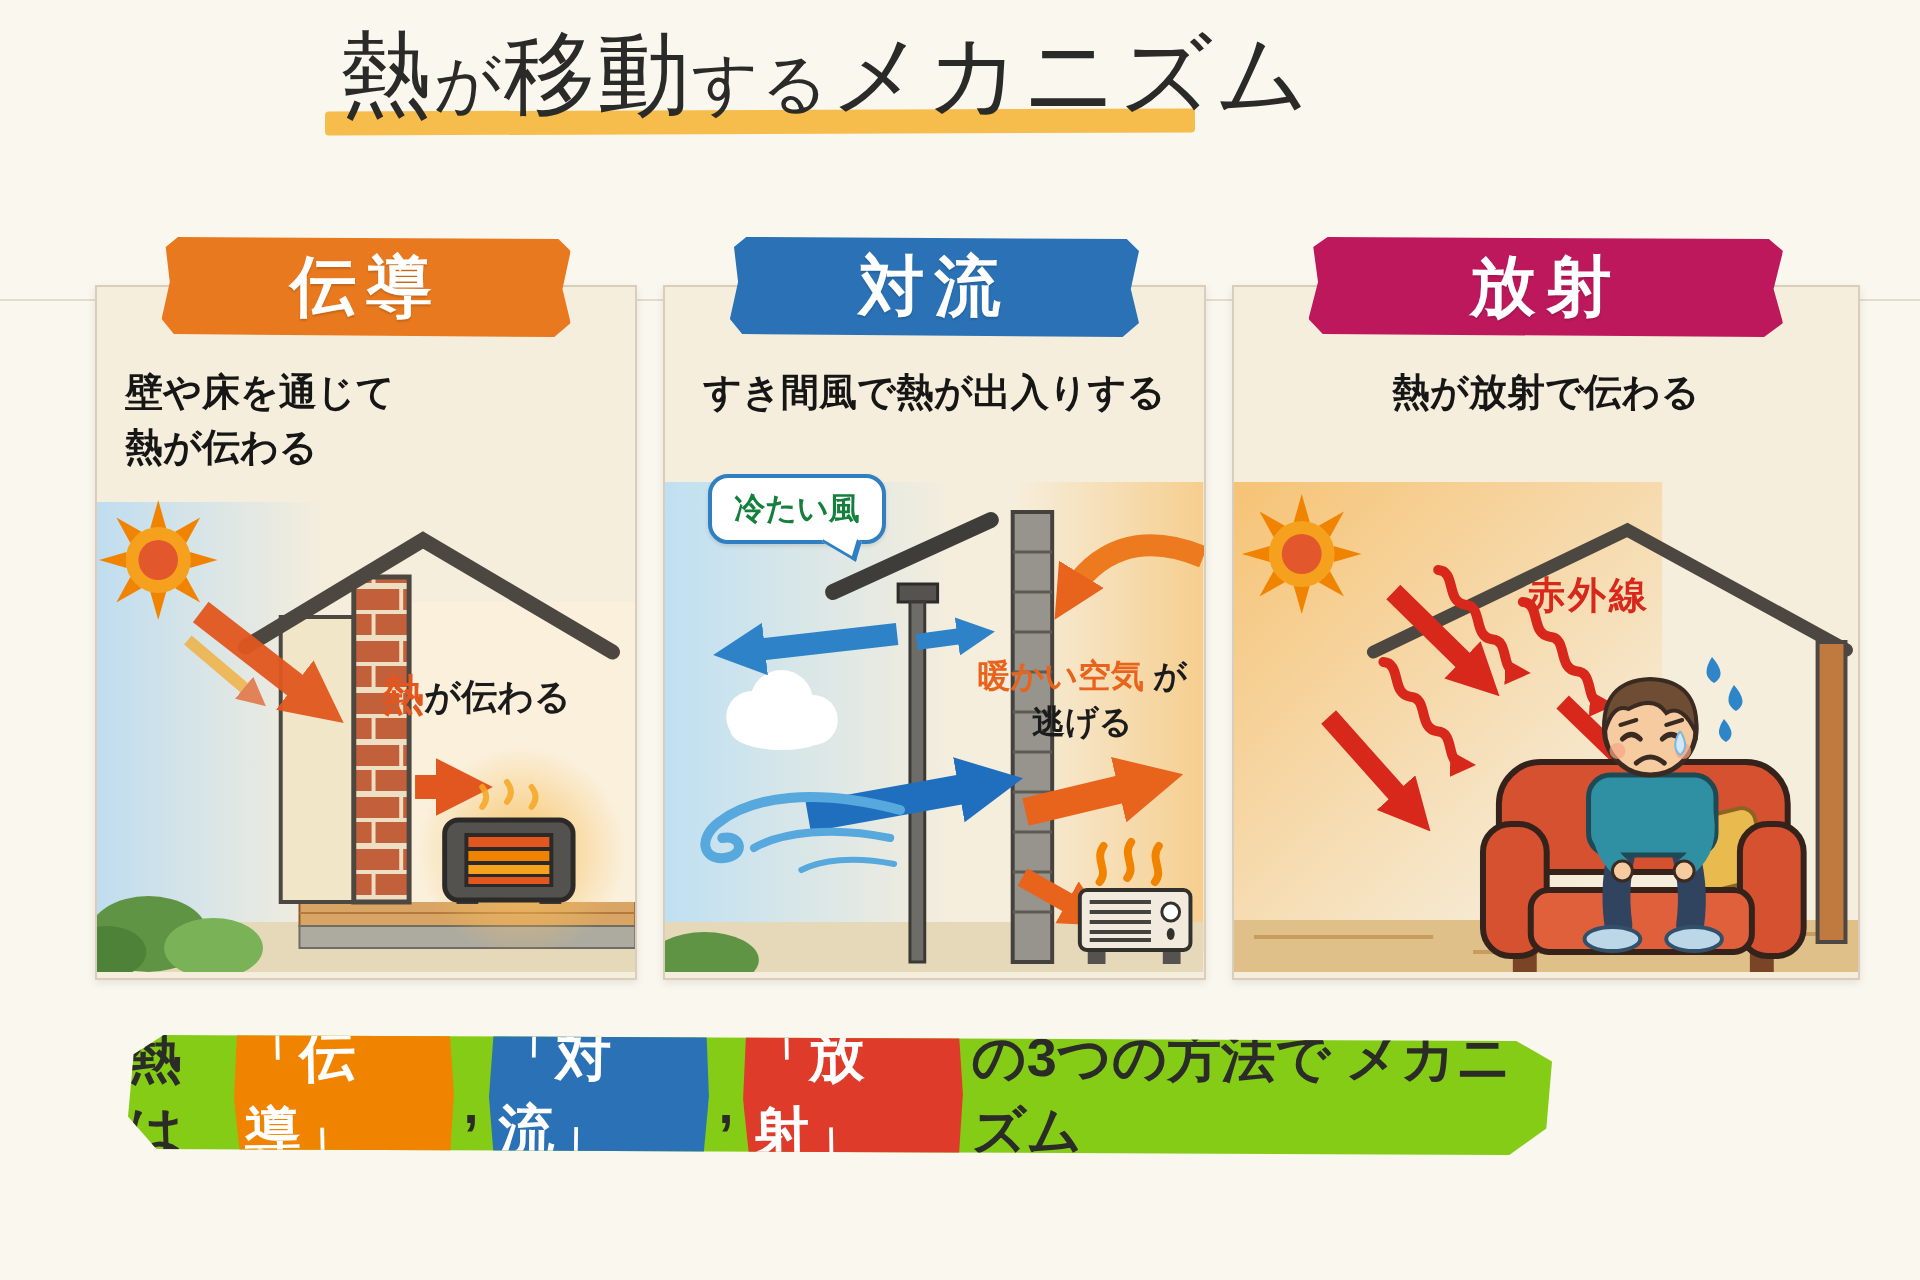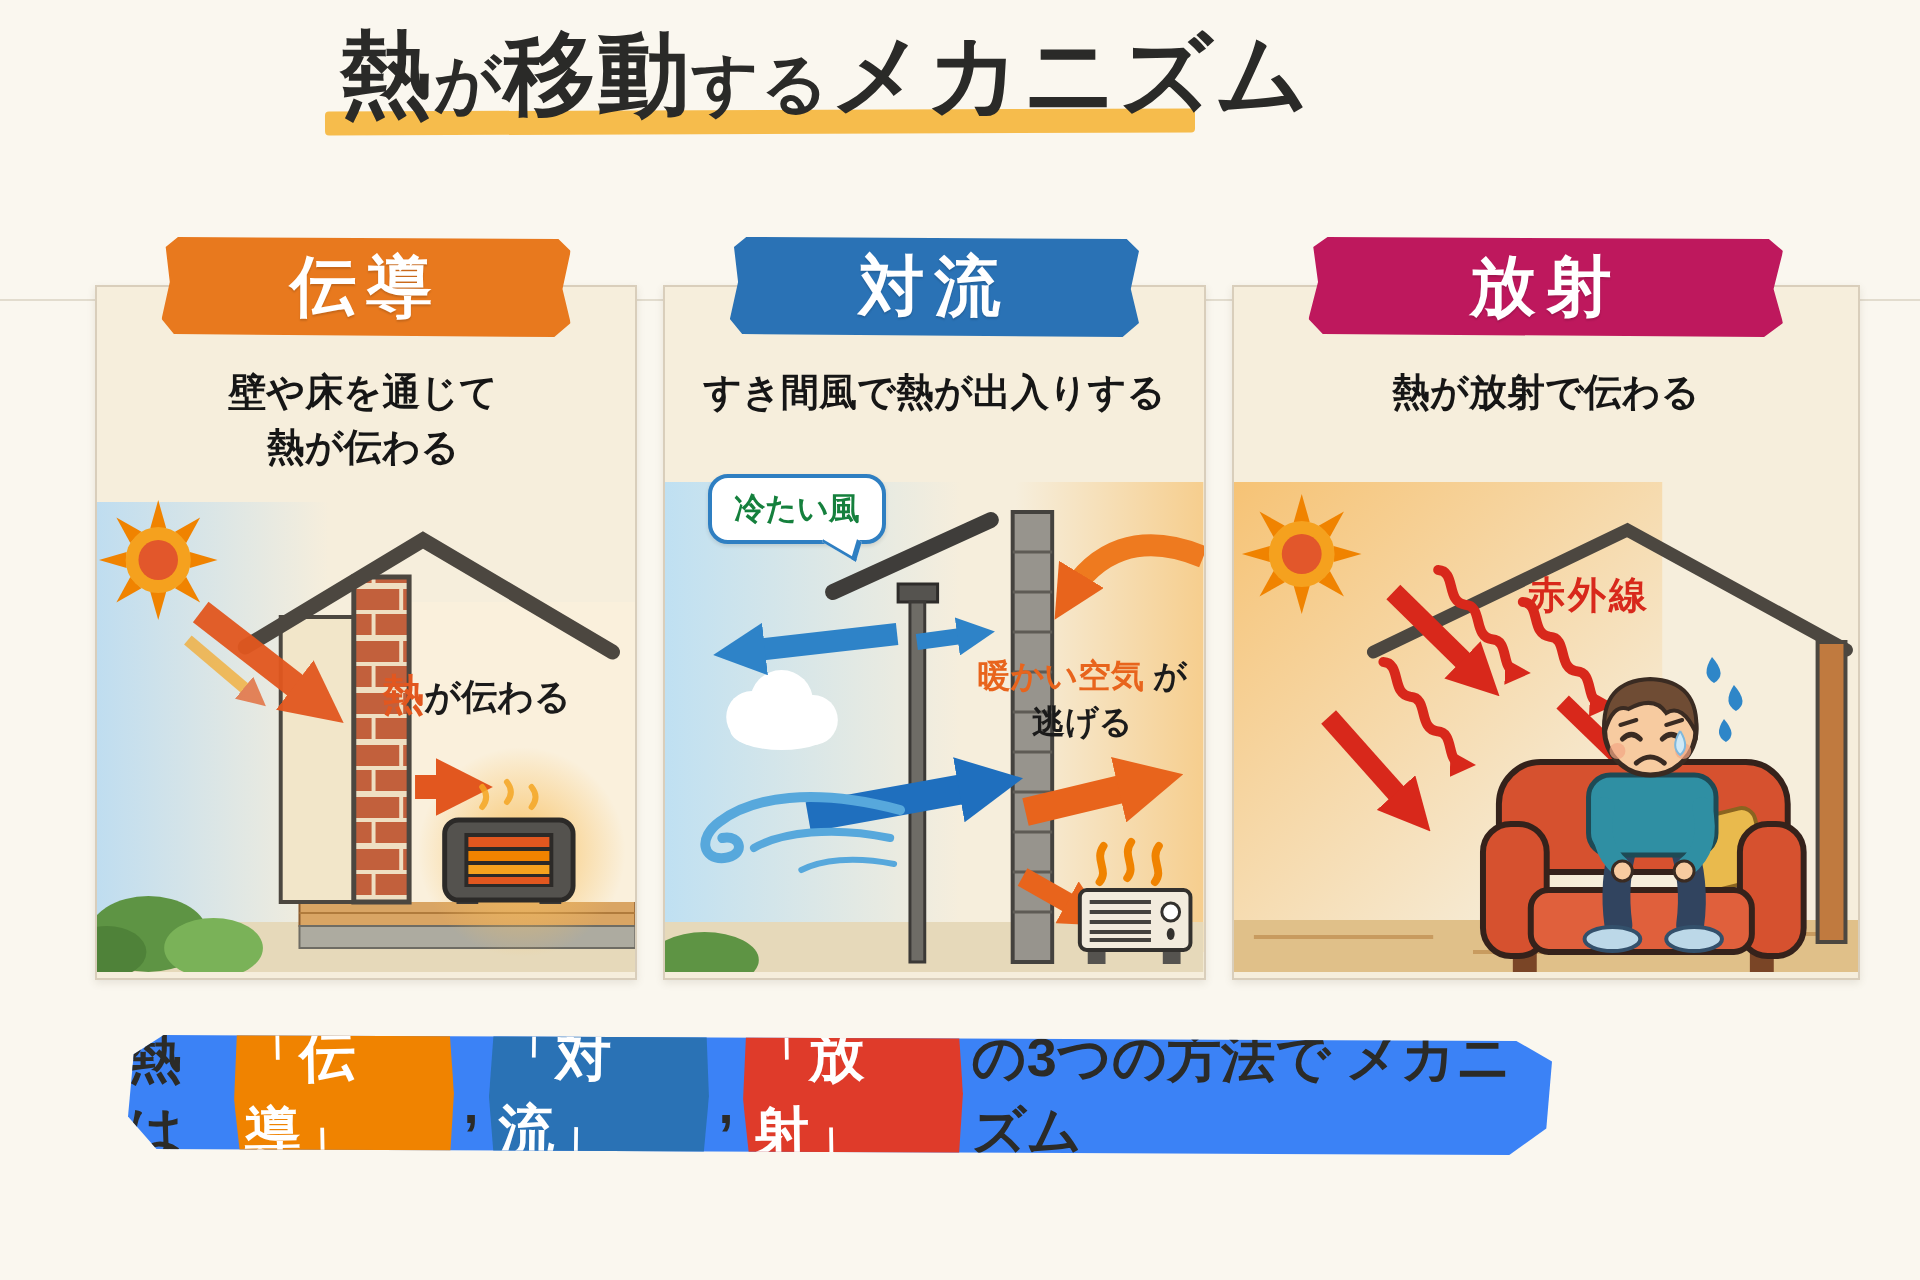--- a/index.html
+++ b/index.html
@@ -12,21 +12,21 @@
   }
   
   .title-underline{
     position:absolute; left:325px; top:110px; width:870px; height:24px;
     background:#F5B842; border-radius:4px; transform:rotate(-.2deg);
     opacity:.95;
   }
   .title-wrap{
     position:absolute; left:340px; top:22px; width:860px;
     text-align:center; white-space:nowrap; z-index:2;
-    font-weight:700; color:#2A2A28; letter-spacing:2px;
+    font-weight:400; color:#2A2A28; letter-spacing:2px;
   }
   .title-wrap .big{font-size:92px; line-height:1.15;}
   .title-wrap .small{font-size:66px;}
   
   .panels{position:absolute; left:95px; top:285px; width:1765px; height:695px; display:flex; gap:26px;}
   .card{
     position:relative; flex:1; background:#F6EEDC; border:2px solid #D9CEBB;
     box-shadow:0 3px 8px rgba(90,80,60,.12);
   }
   .card.wide{flex:1.16;}
@@ -38,21 +38,21 @@
     clip-path:polygon(1% 10%,4% 0%,97% 2%,100% 14%,98% 52%,100% 86%,96% 100%,3% 97%,0% 82%,2% 45%);
     text-shadow:0 2px 2px rgba(0,0,0,.15);
   }
   .chip.orange{background:#E8791E;}
   .chip.blue{background:#2A72B5;}
   .chip.red{background:#be185d;}
   .desc{
     position:relative; margin-top:78px; padding:0 26px;
     font-size:38px; line-height:1.45; font-weight:800; color:#161616; z-index:2;
   }
-  .desc.left{text-align:center; padding-left:20px;}
+  .desc.left{text-align:left; padding-left:28px;}
   .desc.center{text-align:center; white-space:nowrap;}
   .illu{position:absolute; left:0; bottom:6px; width:100%; height:490px; z-index:1;}
   .bg-line{position:absolute; left:0; top:299px; width:100%; height:2px; background:#E2DCCE;}
   
   .olabel{position:absolute; z-index:4; font-weight:900; white-space:nowrap;}
   .lbl-conduction{left:53%; top:55%; font-size:36px; color:#1B1B1B;}
   .lbl-conduction .hl{color:#E2571F; font-size:42px;}
   .bubble{
     left:8%; top:27%; font-size:31px; color:#15803d;
     background:#FFFFFF; border:4px solid #2F7FC2; border-radius:20px;
@@ -62,21 +62,21 @@
     content:""; position:absolute; right:26px; bottom:-16px; width:24px; height:24px;
     background:#fff; border-right:4px solid #2F7FC2; border-bottom:4px solid #2F7FC2;
     transform:skewX(35deg) rotate(45deg);
   }
   .lbl-warm{left:58%; top:53%; font-size:33px; color:#1B1B1B; text-align:center; line-height:1.4;}
   .lbl-warm .hl{color:#E8641C;}
   .lbl-infra{left:47%; top:41%; font-size:38px; color:#D8281B; letter-spacing:3px;text-align:center;}
   
   .banner{
     position:absolute; left:128px; top:1035px; width:1424px; height:120px;
-    background:#3b82f6;
+    background:#84cc16;
     clip-path:polygon(0.4% 16%,2.5% 0%,97.5% 5%,100% 22%,99.6% 78%,97% 100%,2% 95%,0% 68%);
     display:flex; align-items:center; justify-content:center; gap:8px;
     font-weight:900;
   }
   .banner .word{font-size:54px; color:#2B2B28;}
   .banner .sep{font-size:54px; color:#2B2B28; margin:18px 2px 0 2px;}
   .fchip{
     color:#fff; font-size:56px; font-weight:900; padding:8px 10px;
     clip-path:polygon(2% 8%,98% 0%,100% 50%,97% 100%,3% 94%,0% 52%);
   }

